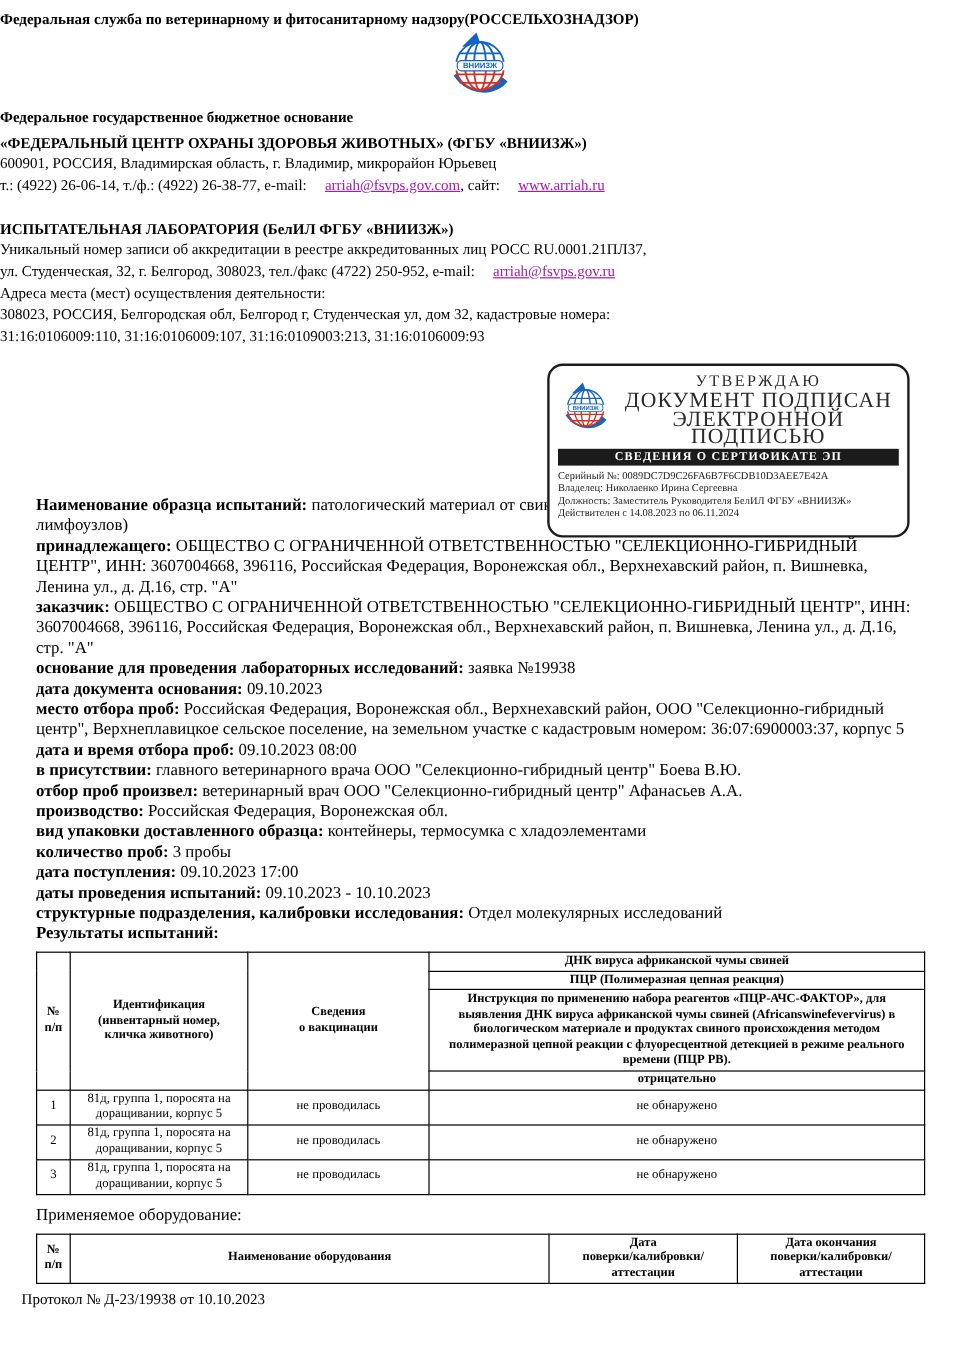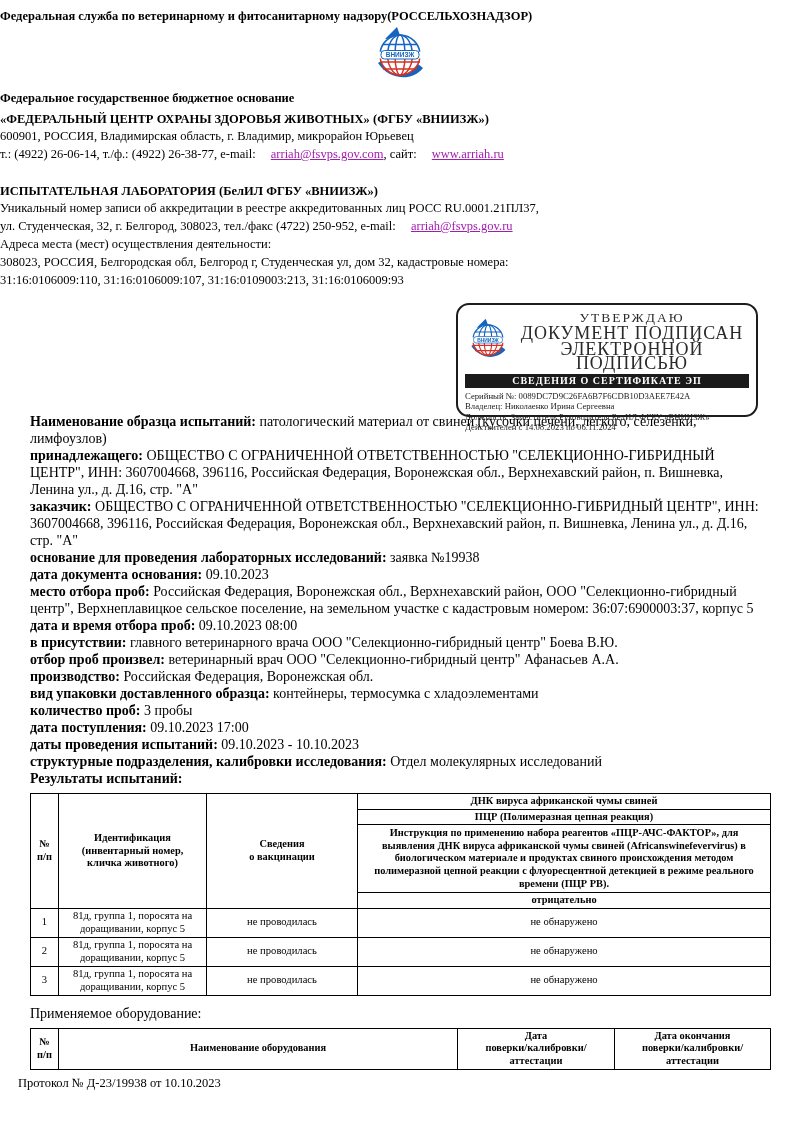--- a/index.html
+++ b/index.html
@@ -11,21 +11,21 @@
   .hdr{padding-top:8px;}
   .hdr p{margin:0;}
   .b12{font-weight:bold;font-size:12.5px;line-height:16px;}
   .r12{font-size:12.5px;line-height:18px;}
   .mt18{margin-top:20px !important;}
   .logo-wrap{margin:2px auto 4px;width:60px;height:58px;}
   a.doc-link{color:#a21caf;text-decoration:underline;cursor:pointer;margin-left:12px;}
 
   
   .stamp{
-    position:absolute;left:456px;top:303px;width:302px;height:114px;
+    position:absolute;left:456px;top:303px;width:302px;height:145px;
     border:2.5px solid #1c1c1c;border-radius:13px;box-sizing:border-box;
     padding:5px 7px 4px;background:#fff;color:#2a2a2a;
   }
   .stamp-top{display:flex;align-items:center;}
   .stamp-logo{width:46px;height:44px;flex:0 0 46px;margin-right:4px;}
   .stamp-titles{flex:1;text-align:center;}
   .stamp-approve{font-size:13.5px;letter-spacing:2px;margin:0;line-height:15px;}
   .stamp-signed{font-size:18px;letter-spacing:1px;margin:1px 0 0;line-height:14.5px;}
   .cert-bar{background:#1b1b1b;color:#fff;font-size:10px;font-weight:bold;
     letter-spacing:1px;text-align:center;padding:1px 0 2px;margin:3px 0 3px;}

